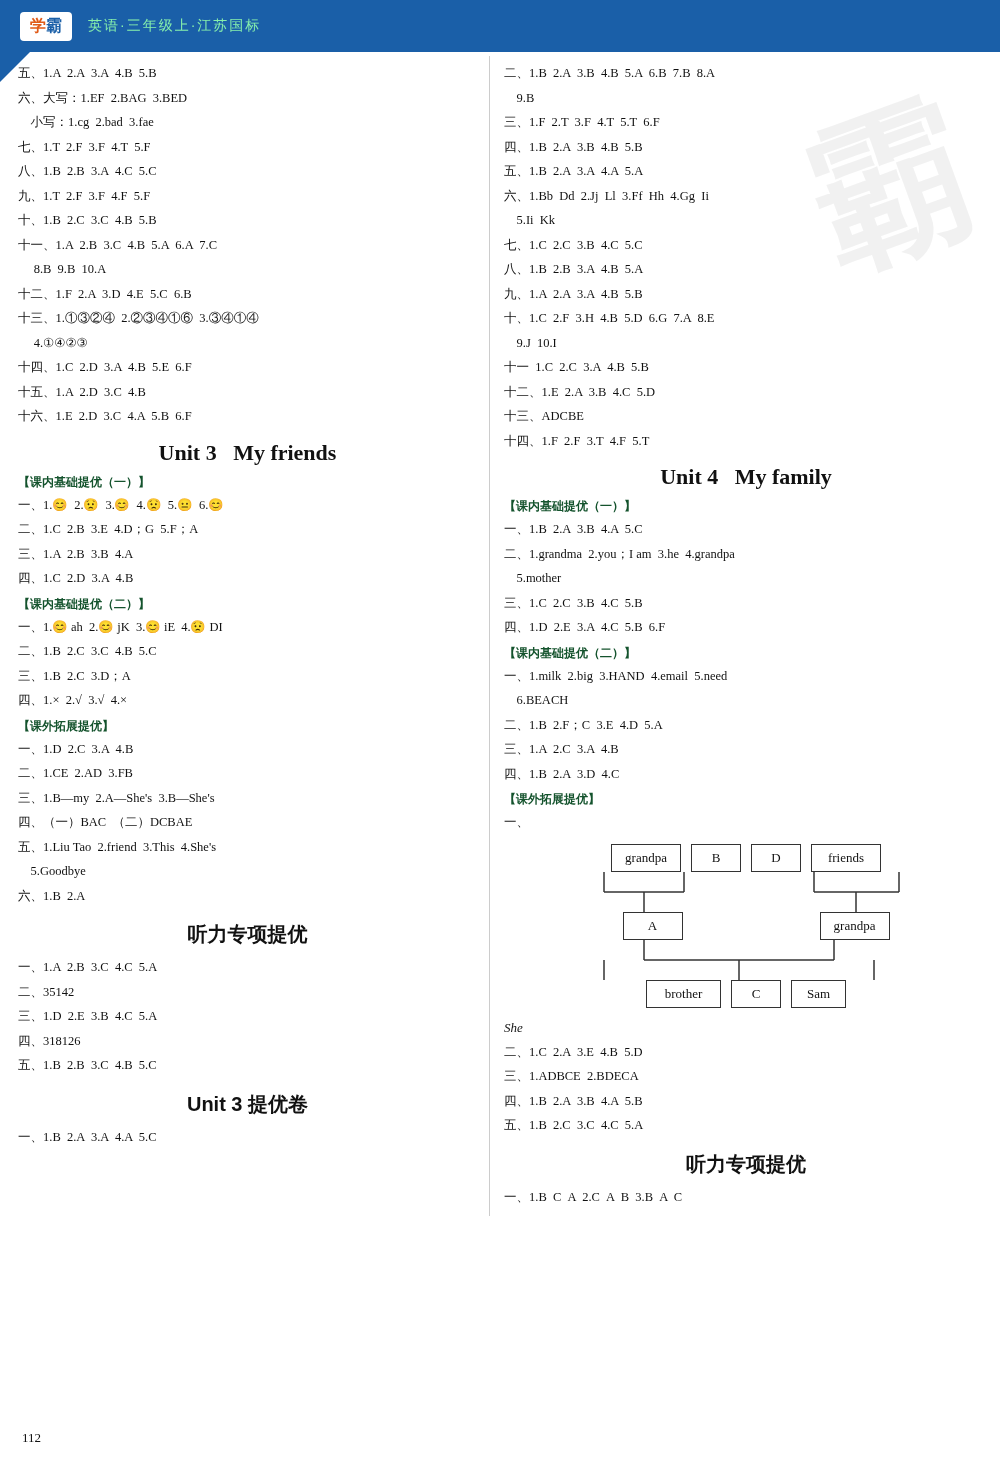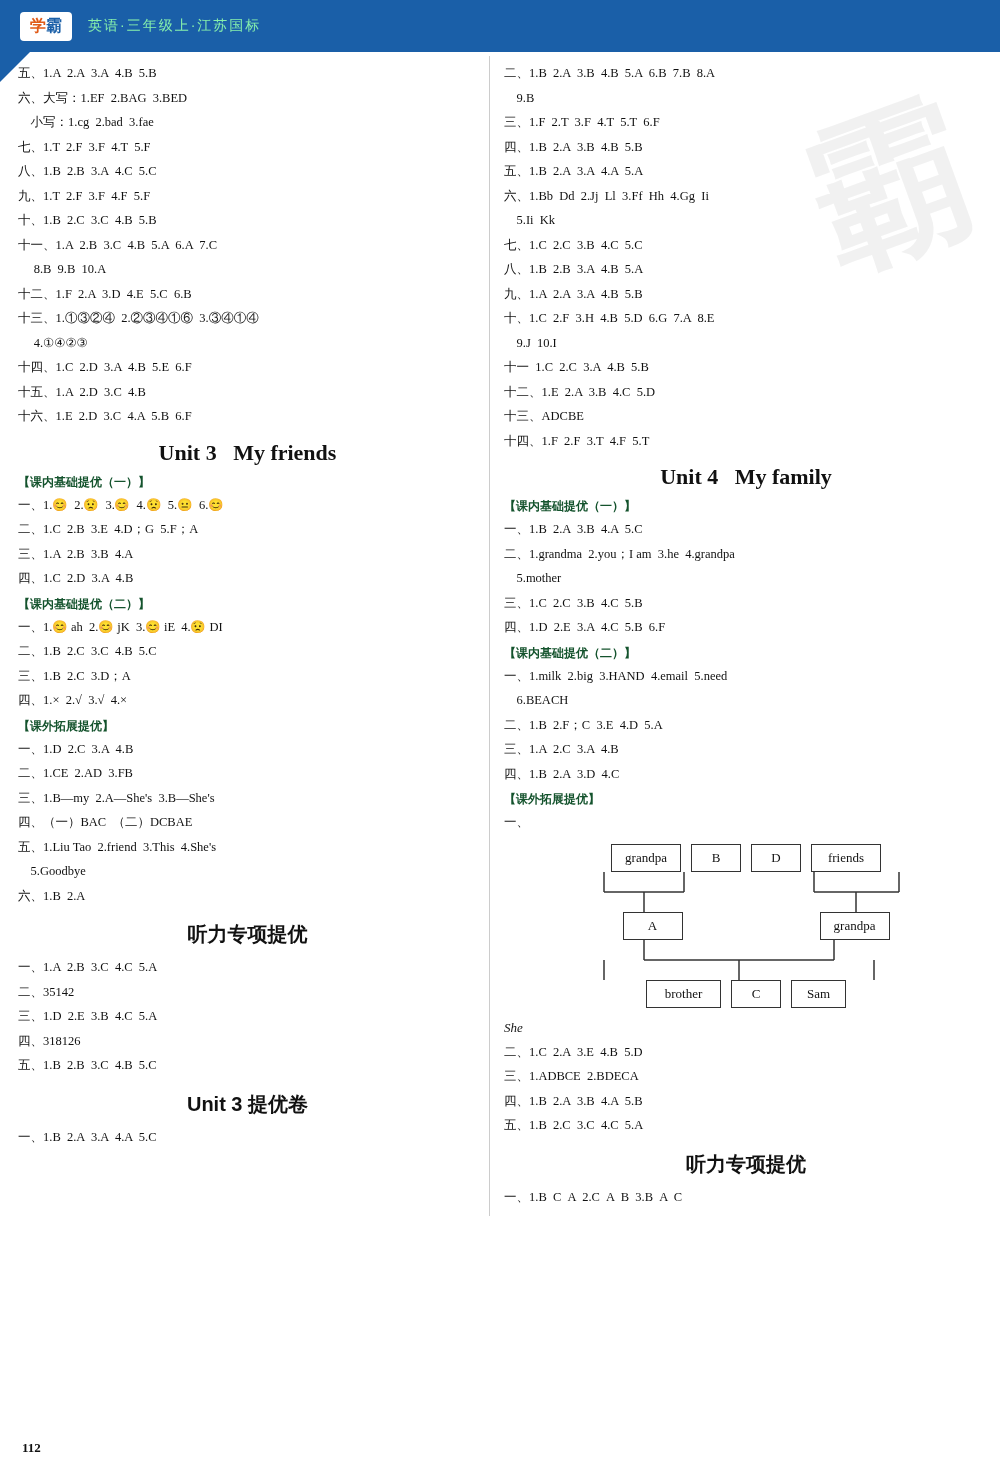--- a/index.html
+++ b/index.html
@@ -114,24 +114,24 @@
       display: flex;
       align-items: center;
       justify-content: center;
       font-size: 13px;
       background: #fff;
       position: relative;
     }
 
     .page-num {
       position: absolute;
-      bottom: 22px;
+      bottom: 32px;
       left: 22px;
       font-size: 13px;
-      font-weight: bold;
+      font-weight: normal;
     }
 
     
     .corner-deco {
       position: absolute;
       top: 52px;
       left: 0;
       width: 0;
       height: 0;
       border-left: 30px solid #1a5fa8;

